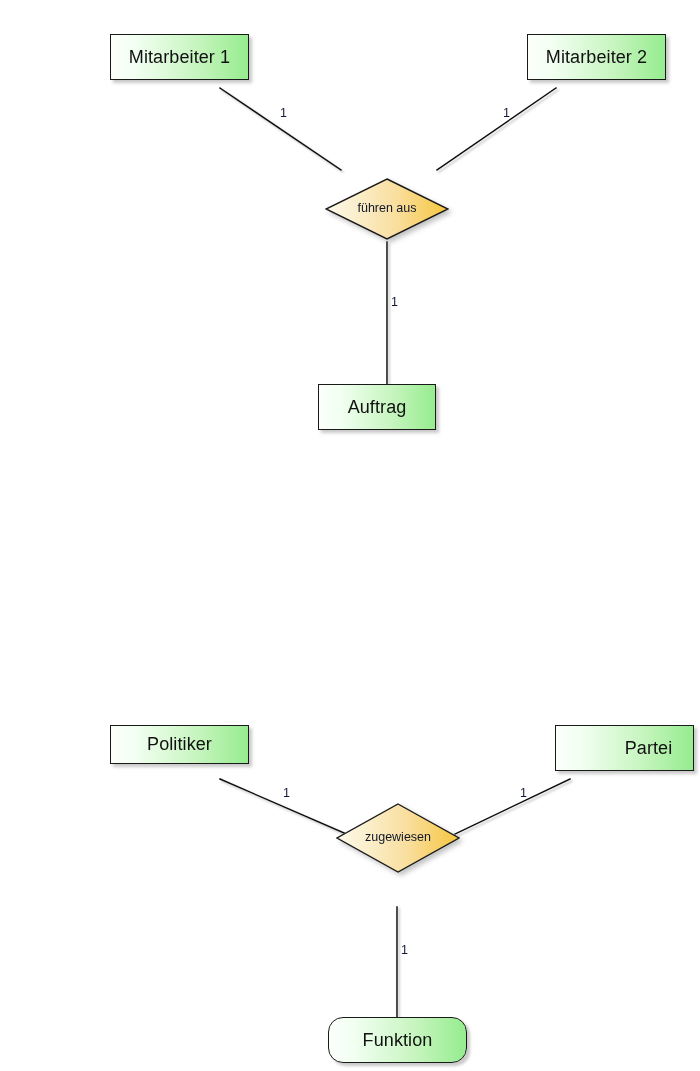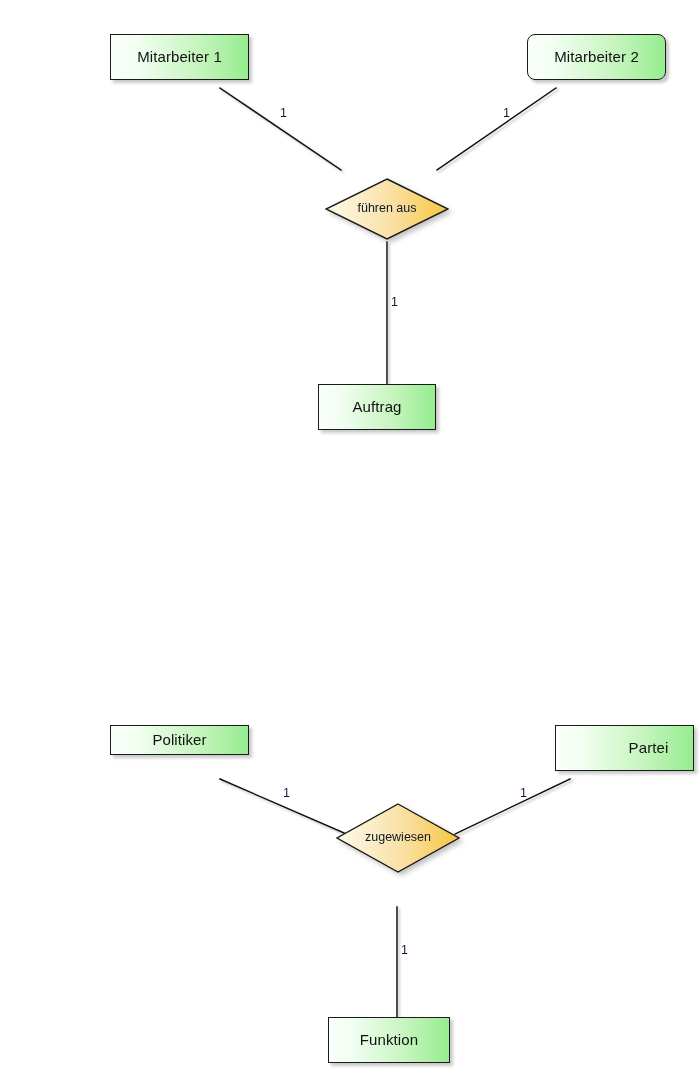--- a/index.html
+++ b/index.html
@@ -41,21 +41,21 @@
     box-sizing: border-box;
     border: 1.4px solid #1a1a1a;
     background: linear-gradient(to right, #fbfffb 0%, #f2fff2 18%, #c8f5c0 62%, #96ec8f 100%);
     box-shadow: 3px 3px 3px rgba(120,120,120,0.40);
     display: flex;
     align-items: center;
     justify-content: center;
     text-align: center;
   }
   .entity-label {
-    font-size: 15px;
+    font-size: 18px;
     color: #111111;
     line-height: 1.15;
     letter-spacing: 0.1px;
     user-select: none;
   }
 
   
   .relationship-node {
     position: absolute;
     z-index: 2;
@@ -122,42 +122,42 @@
         <line x1="220" y1="779" x2="344" y2="833"></line>
         <line x1="570" y1="779" x2="455" y2="834"></line>
         <line x1="397" y1="907" x2="397" y2="1017"></line>
       </g>
   </svg>
 
   <div id="node-layer">
       <div class="entity-node" style="left: 110px; top: 34px; width: 139px; height: 46px;">
         <span class="entity-label">Mitarbeiter 1</span>
       </div>
-      <div class="entity-node" style="left: 527px; top: 34px; width: 139px; height: 46px; border-radius: 8px;">
+      <div class="entity-node" style="left: 527px; top: 34px; width: 139px; height: 46px;">
         <span class="entity-label">Mitarbeiter 2</span>
       </div>
       <div class="entity-node" style="left: 318px; top: 384px; width: 118px; height: 46px;">
         <span class="entity-label">Auftrag</span>
       </div>
       <div class="relationship-node" style="left: 325px; top: 178px; width: 124px; height: 62px;">
         <svg class="diamond-shape" viewBox="0 0 124 62" preserveAspectRatio="none">
           <polygon points="62,1 123,31 62,61 1,31" fill="url(#diamond-gradient)" stroke="#1a1a1a" stroke-width="1.4"></polygon>
         </svg>
         <span class="relationship-label">führen aus</span>
       </div>
       <span class="cardinality-label" style="left: 280px; top: 106px;">1</span>
       <span class="cardinality-label" style="left: 503px; top: 106px;">1</span>
       <span class="cardinality-label" style="left: 391px; top: 295px;">1</span>
-      <div class="entity-node" style="left: 110px; top: 725px; width: 139px; height: 30px;">
+      <div class="entity-node" style="left: 110px; top: 725px; width: 139px; height: 39px;">
         <span class="entity-label">Politiker</span>
       </div>
       <div class="entity-node" style="left: 555px; top: 725px; width: 139px; height: 46px; padding-left: 48px;">
         <span class="entity-label">Partei</span>
       </div>
-      <div class="entity-node" style="left: 328px; top: 1017px; width: 122px; height: 46px;">
+      <div class="entity-node" style="left: 328px; top: 1017px; width: 139px; height: 46px; border-radius: 15px;">
         <span class="entity-label">Funktion</span>
       </div>
       <div class="relationship-node" style="left: 336px; top: 803px; width: 124px; height: 70px; text-align: right;">
         <svg class="diamond-shape" viewBox="0 0 124 70" preserveAspectRatio="none">
           <polygon points="62,1 123,35 62,69 1,35" fill="url(#diamond-gradient)" stroke="#1a1a1a" stroke-width="1.4"></polygon>
         </svg>
         <span class="relationship-label">zugewiesen</span>
       </div>
       <span class="cardinality-label" style="left: 283px; top: 786px;">1</span>
       <span class="cardinality-label" style="left: 520px; top: 786px;">1</span>

